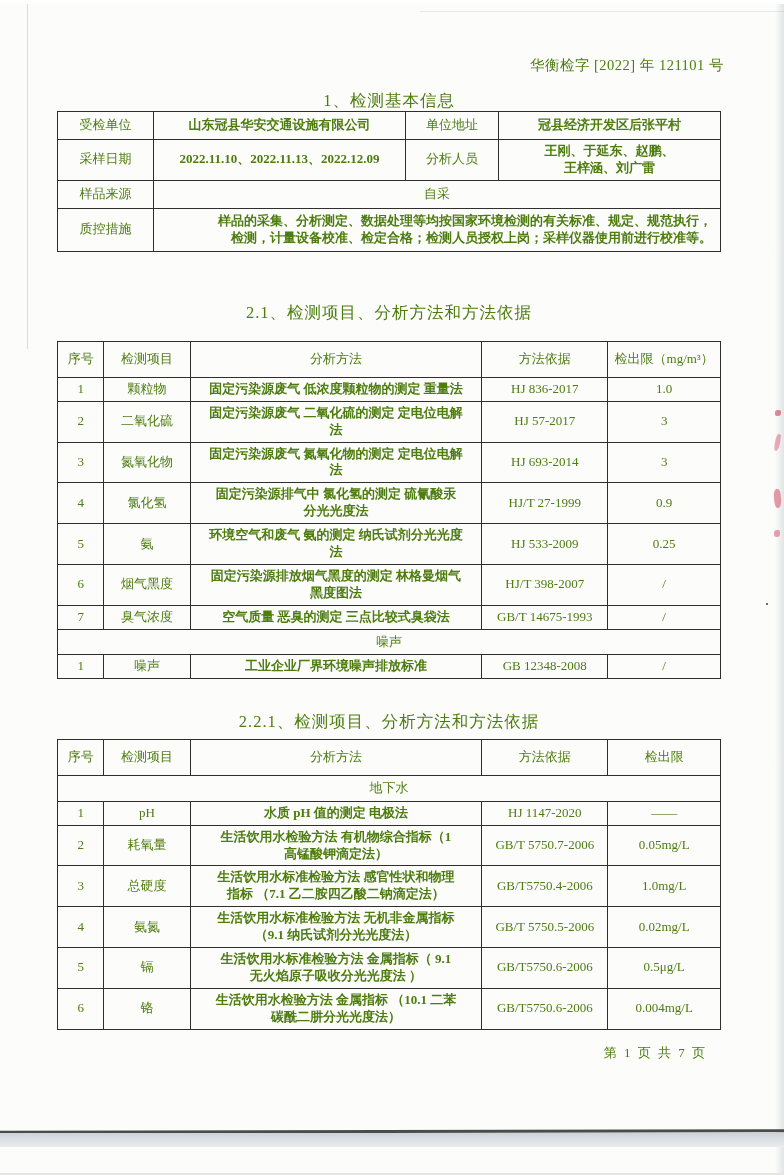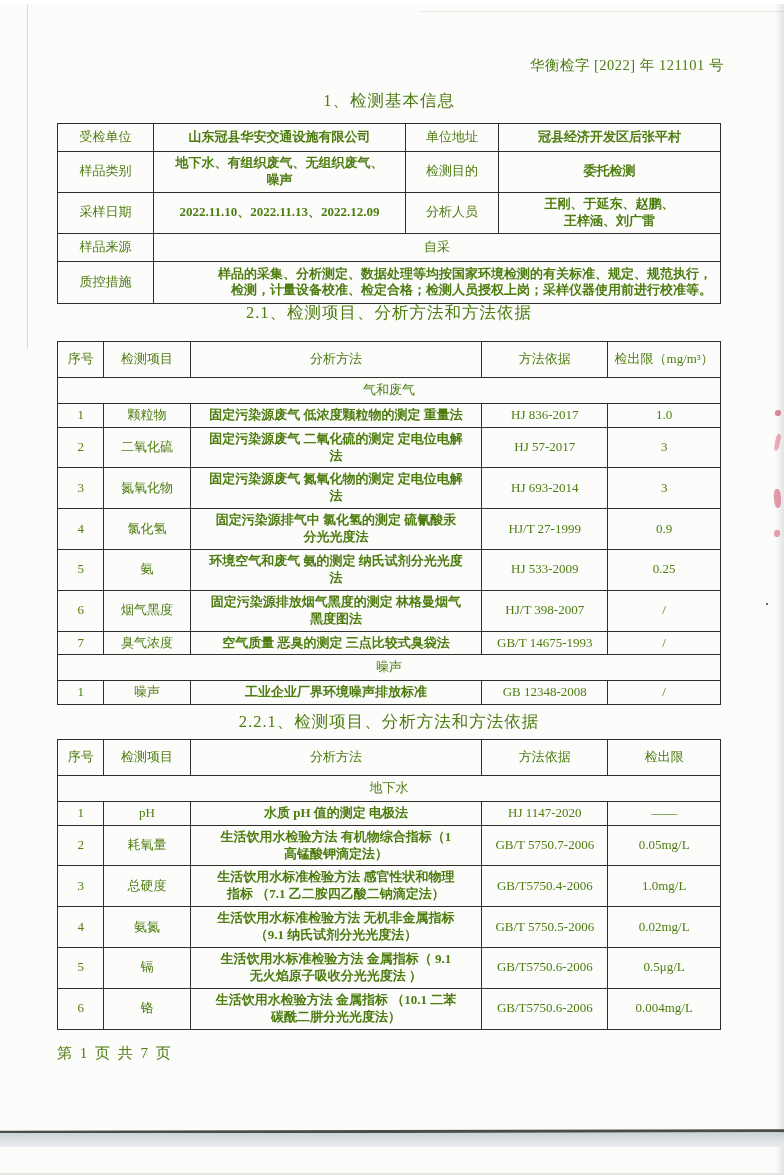--- a/index.html
+++ b/index.html
@@ -27,25 +27,25 @@
   .dot-black { position:absolute; left:766px; top:599px; width:2px; height:2px; background:#3a3a38; border-radius:50%; }
 
   
   .doc-number { position:absolute; top:52px; right:60px; font-size:14.5px; letter-spacing:.5px; }
   .sec-title  { position:absolute; left:57px; width:664px; text-align:center;
                 font-weight:normal; font-size:16.5px; letter-spacing:1px; }
   #title-1    { top:86px; }
   #title-21   { top:298px; }
   #title-221  { top:707px; }
   .page-footer{ position:absolute; top:1040px; left:57px; width:650px;
-                text-align:left; font-size:15px; letter-spacing:2px; }
+                text-align:right; font-size:13px; letter-spacing:2px; }
 
   
   table { border-collapse:collapse; table-layout:fixed; position:absolute; left:57px; width:664px; }
-  #table-basic  { top:119px; }
+  #table-basic  { top:107px; }
   #table-gas    { top:337px; }
   #table-water  { top:735px; }
   td, th {
     border:1px solid #2e2e2c; text-align:center; vertical-align:middle;
     font-size:13px; line-height:1.3; padding:3px 5px; font-weight:normal;
     overflow:hidden;
   }
   th { padding:9px 4px; }
   .pre { white-space:pre-line;font-weight:bold; }
   .cat-cell { padding:4px; }
@@ -82,27 +82,20 @@
         <col style="width:33.5%">
       </colgroup>
     <tbody>
       <tr>
         <td>受检单位</td>
         <td class="pre">山东冠县华安交通设施有限公司</td>
         <td>单位地址</td>
         <td class="pre">冠县经济开发区后张平村</td>
       </tr>
       <tr>
-        <td>样品类别</td>
-        <td class="pre">地下水、有组织废气、无组织废气、
-噪声</td>
-        <td>检测目的</td>
-        <td class="pre">委托检测</td>
-      </tr>
-      <tr>
         <td>采样日期</td>
         <td class="pre">2022.11.10、2022.11.13、2022.12.09</td>
         <td>分析人员</td>
         <td class="pre">王刚、于延东、赵鹏、
 王梓涵、刘广雷</td>
       </tr>
       <tr>
         <td>样品来源</td>
         <td class="src-cell" colspan="3">自采</td>
       </tr>
@@ -128,23 +121,20 @@
       <tr>
         <th>序号</th>
         <th>检测项目</th>
         <th>分析方法</th>
         <th>方法依据</th>
         <th>检出限（mg/m³）</th>
       </tr>
     </thead>
     <tbody>
         <tr>
-          <td colspan="5" class="cat-cell">气和废气</td>
-        </tr>
-        <tr>
           <td>1</td>
           <td>颗粒物</td>
           <td class="pre">固定污染源废气 低浓度颗粒物的测定 重量法</td>
           <td>HJ 836-2017</td>
           <td>1.0</td>
         </tr>
         <tr>
           <td>2</td>
           <td>二氧化硫</td>
           <td class="pre">固定污染源废气 二氧化硫的测定 定电位电解

